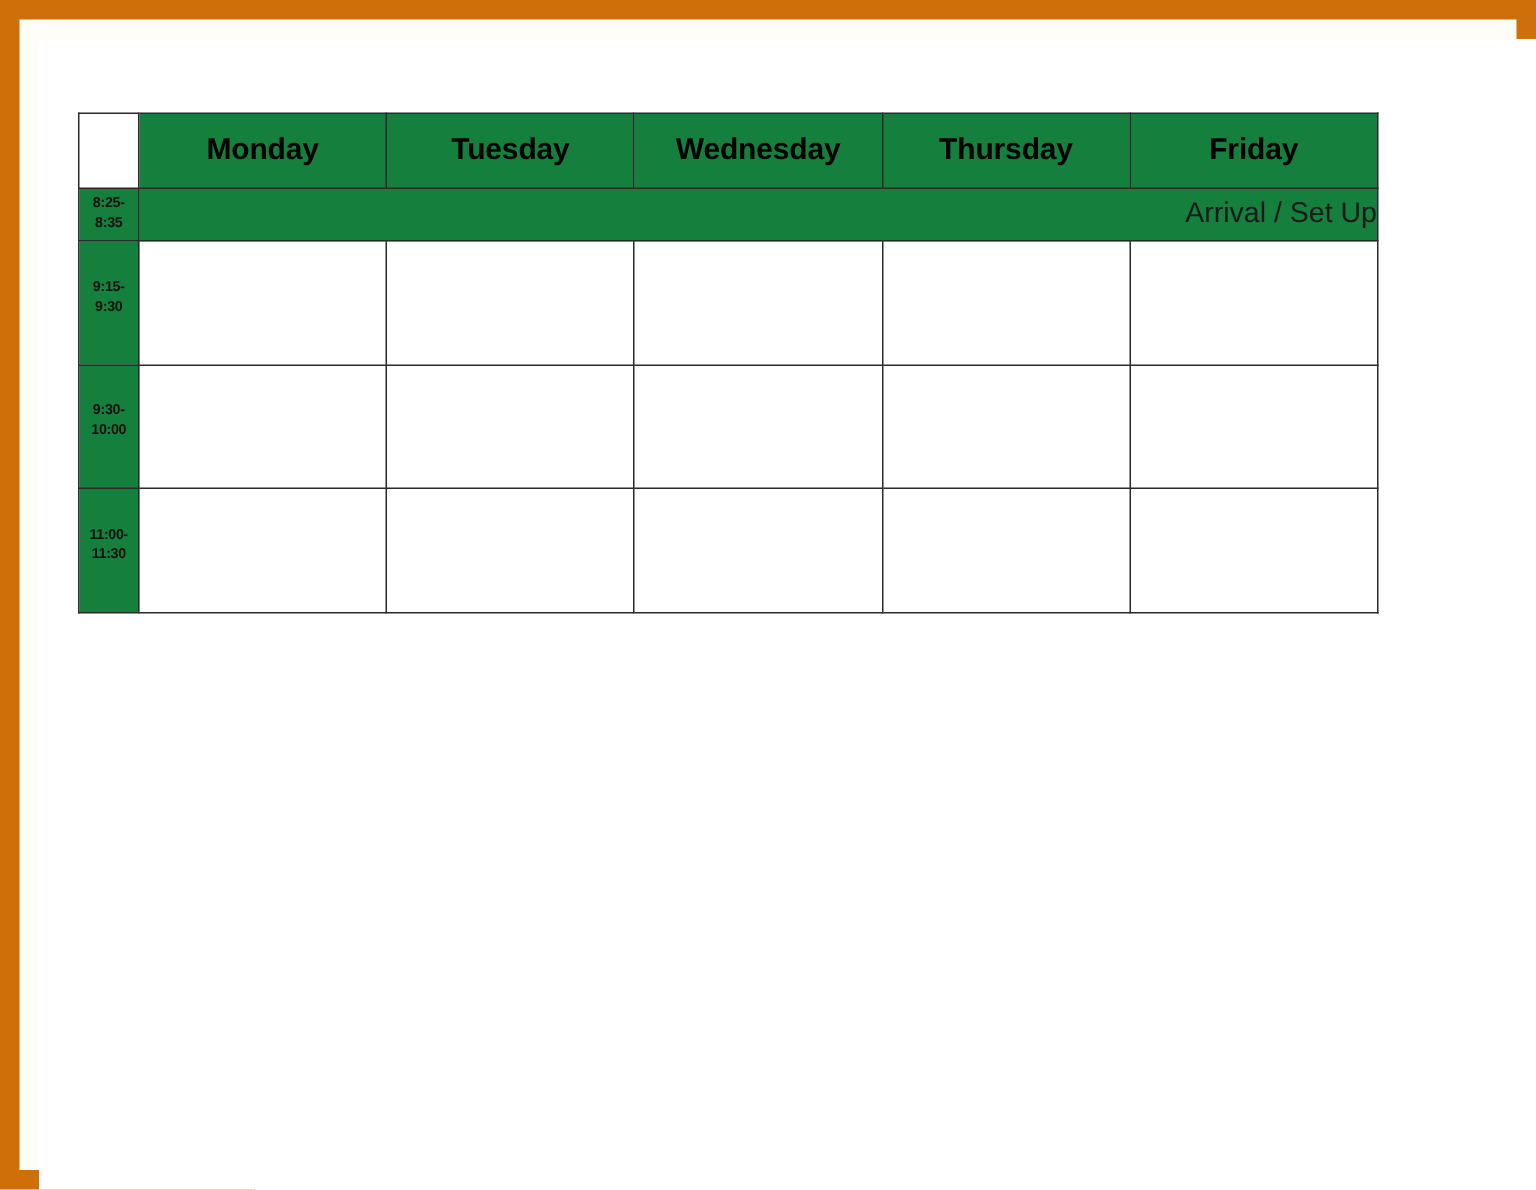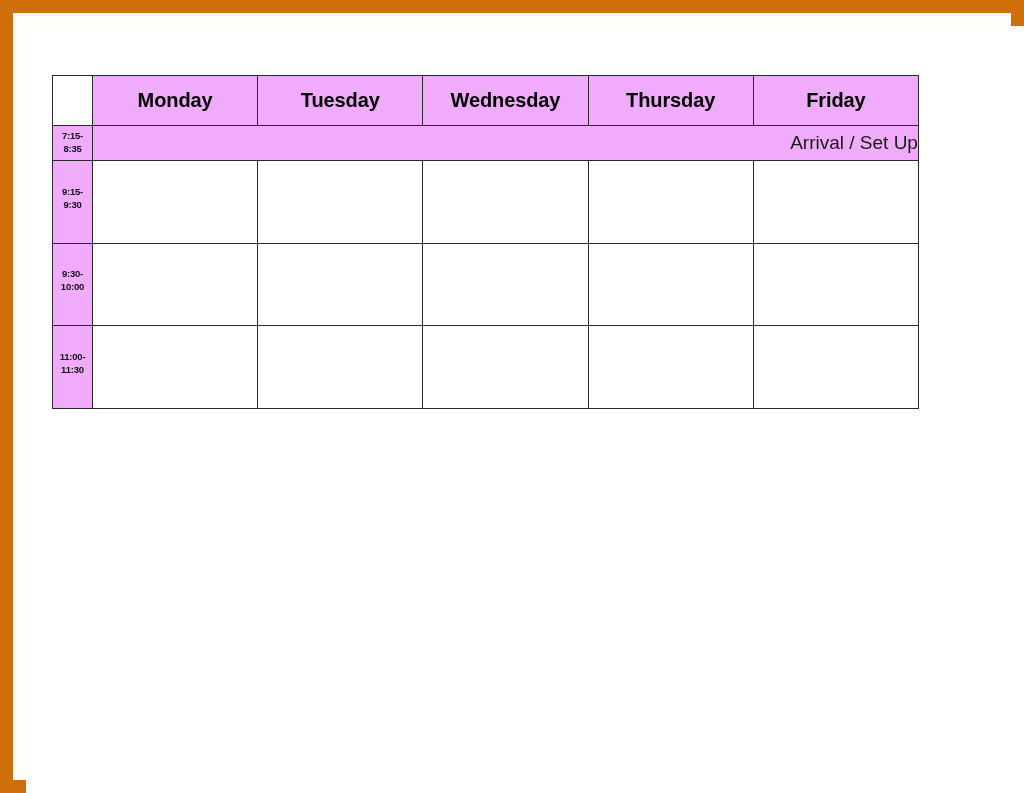--- a/index.html
+++ b/index.html
@@ -42,21 +42,21 @@
     left: 52px;
     top: 75px;
     width: 866px;
     border-collapse: collapse;
     table-layout: fixed;
     background: #ffffff;
   }
   .schedule-table td,
   .schedule-table th {
     border: 1.5px solid #2a2a2a;
-    background: #f0abfc;
+    background: #15803d;
     padding: 0;
     margin: 0;
   }
 
   
   col.time-col { width: 40px; }
   col.day-col  { width: 165.2px; }
 
   
   tr.header-row { height: 50px; }
@@ -125,21 +125,21 @@
       <th class="day-header">Monday</th>
       <th class="day-header">Tuesday</th>
       <th class="day-header">Wednesday</th>
       <th class="day-header">Thursday</th>
       <th class="day-header">Friday</th>
     </tr>
   </thead>
   <tbody>
     <tr class="arrival-row">
       <td class="time-cell first-slot">
-        <div>7:15-</div>
+        <div>8:25-</div>
         <div>8:35</div>
       </td>
       <td class="arrival-cell" colspan="5">Arrival / Set Up</td>
     </tr>
 
 
     <tr class="slot-row">
       <td class="time-cell">
         <div>9:15-</div>
         <div>9:30</div>

